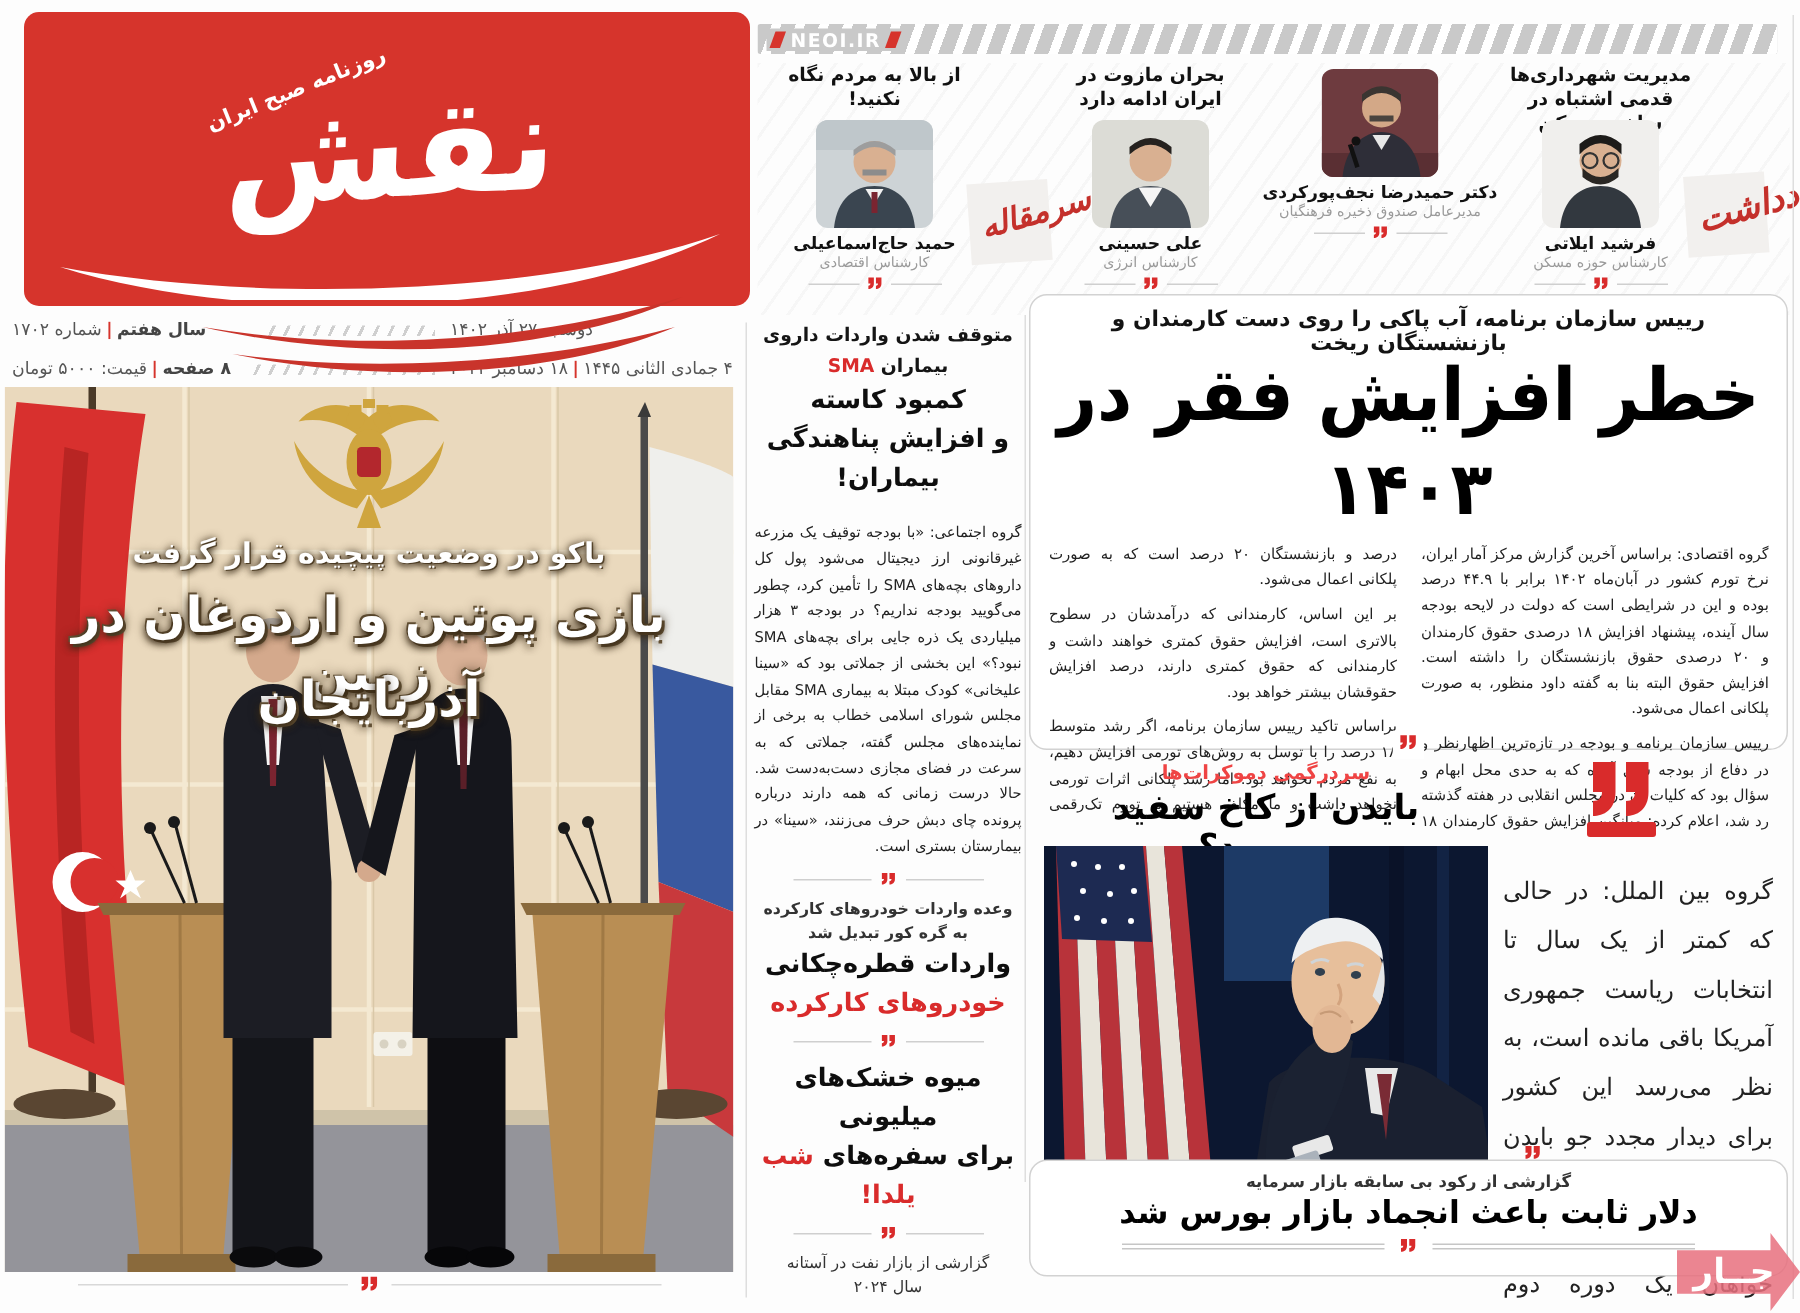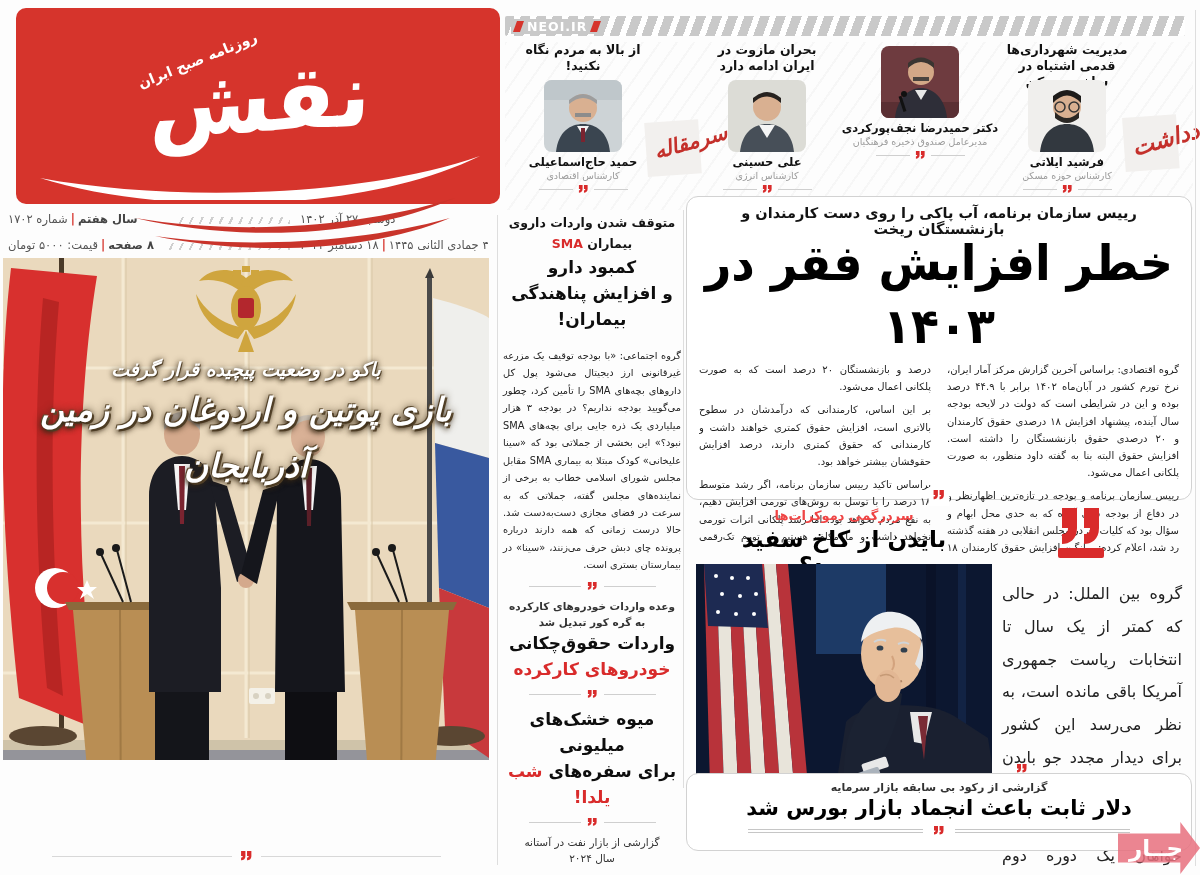--- a/index.html
+++ b/index.html
@@ -46,21 +46,21 @@
   .card-div i { display:block; width:34px; height:1px; background:#cfcfcf; }
   .calli { position:absolute; color:#c4302b; font-weight:bold; font-style:italic;
            transform:rotate(-16deg); font-size:21px; }
   .calli::before { content:""; position:absolute; left:-8px; top:-14px; width:54px; height:54px;
            background:#f2f0ee; transform:rotate(12deg); z-index:-1; }
 
   
   .vrule { width:1px; background:#dedede; }
 
   
-  .leadphoto { left:3px; top:258px; width:486px; height:502px; overflow:hidden;font-style:italic; }
+  .leadphoto { left:3px; top:258px; width:486px; height:590px; overflow:hidden; }
   .lead-kicker { position:absolute; left:0; top:100px; width:100%; text-align:center; color:#fff;
       font-size:19px; font-weight:bold;
       text-shadow:0 0 6px rgba(60,45,25,.95), 0 2px 4px rgba(60,45,25,.85), 1px 1px 0 #6d5a3d; }
   .lead-h { position:absolute; left:0; width:100%; text-align:center; color:#fff;
       font-size:33px; font-weight:bold; letter-spacing:-1px;
       text-shadow:0 0 8px rgba(55,40,20,.95), 0 3px 5px rgba(55,40,20,.9), 2px 2px 0 #6d5a3d, -1px -1px 0 #6d5a3d; }
   .photo-sep { left:3px; top:850px; width:486px; display:flex; align-items:center; justify-content:center; gap:8px; }
   .photo-sep i { display:block; height:1px; background:#d8d8d8; width:180px; }
 
   
@@ -372,39 +372,39 @@
 </div>
 
 <div class="abs midcol">
 
   <div>
     <div class="mid-kicker">
       <span>متوقف شدن واردات داروی</span><br>
       <span>بیماران </span><span class="red ltr">SMA</span>
     </div>
     <div class="mid-h">
-      <span>کمبود دارو</span><br><span>و افزایش پناهندگی بیماران!</span>
+      <span>کمبود کاسته</span><br><span>و افزایش پناهندگی بیماران!</span>
     </div>
     <div class="mid-body">گروه اجتماعی: «با بودجه توقیف یک مزرعه غیرقانونی ارز دیجیتال می‌شود پول کل داروهای بچه‌های SMA را تأمین کرد، چطور می‌گویید بودجه نداریم؟ در بودجه ۳ هزار میلیاردی یک ذره جایی برای بچه‌های SMA نبود؟» این بخشی از جملاتی بود که «سینا علیخانی» کودک مبتلا به بیماری SMA مقابل مجلس شورای اسلامی خطاب به برخی از نماینده‌های مجلس گفته، جملاتی که به سرعت در فضای مجازی دست‌به‌دست شد. حالا درست زمانی که همه دارند درباره پرونده چای دبش حرف می‌زنند، «سینا» در بیمارستان بستری است.</div>
   </div>
 
   <div class="sep">
       <i></i>
     <svg width="11" height="11" viewBox="0 0 24 24">
         <path d="M2,2 h8 v9 c0,6 -4,8 -8,8 l0,-5 c2,0 3,-1 3,-3 h-3 z M13,2 h8 v9 c0,6 -4,8 -8,8 l0,-5 c2,0 3,-1 3,-3 h-3 z" fill="#d92b2b"></path>
       </svg>
   <i></i>
     </div>
 
   <div>
     <div class="mid-kicker-lite">
       <span>وعده واردات خودروهای کارکرده</span><br><span>به گره کور تبدیل شد</span>
     </div>
     <div class="mid-h">
-      <span>واردات حقوق‌چکانی</span><br><span class="red">خودروهای کارکرده</span>
+      <span>واردات قطره‌چکانی</span><br><span class="red">خودروهای کارکرده</span>
     </div>
   </div>
 
   <div class="sep">
       <i></i>
     <svg width="11" height="11" viewBox="0 0 24 24">
         <path d="M2,2 h8 v9 c0,6 -4,8 -8,8 l0,-5 c2,0 3,-1 3,-3 h-3 z M13,2 h8 v9 c0,6 -4,8 -8,8 l0,-5 c2,0 3,-1 3,-3 h-3 z" fill="#d92b2b"></path>
       </svg>
   <i></i>
     </div>

